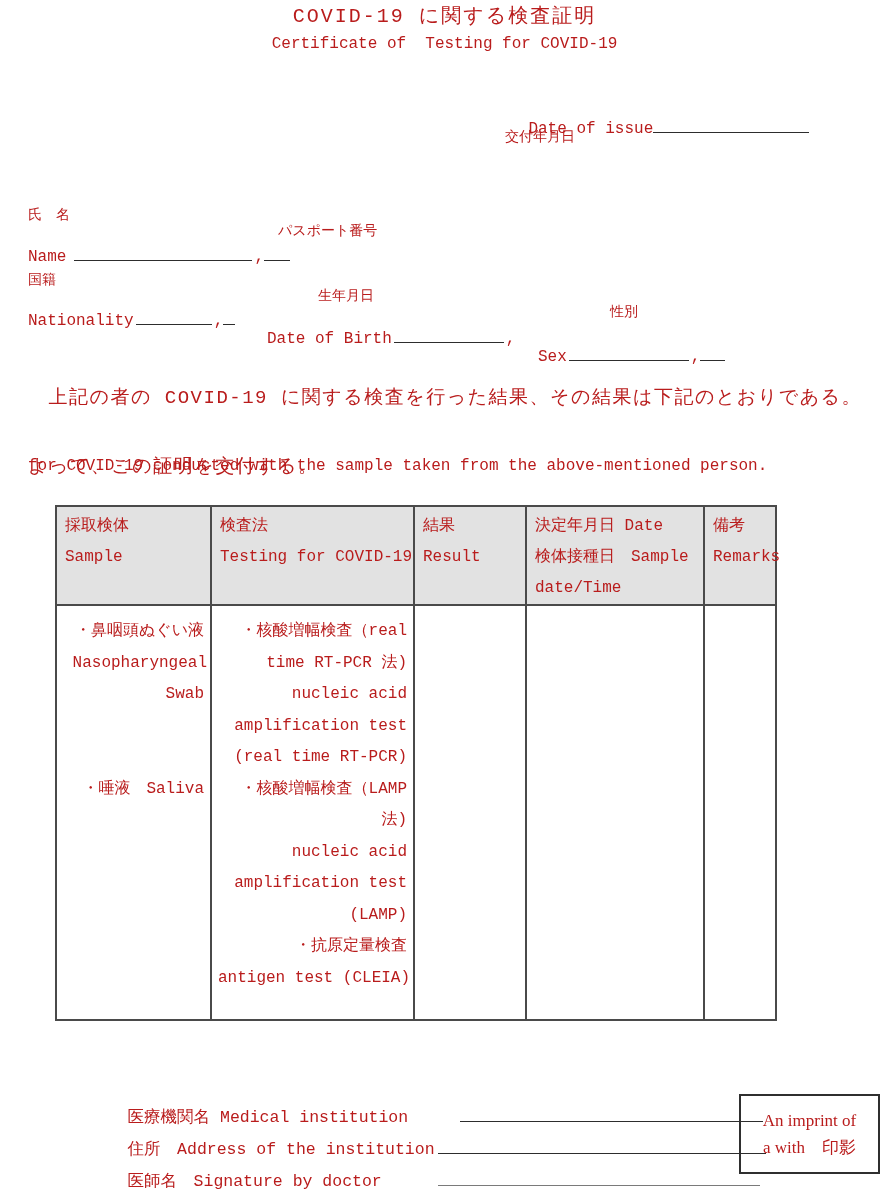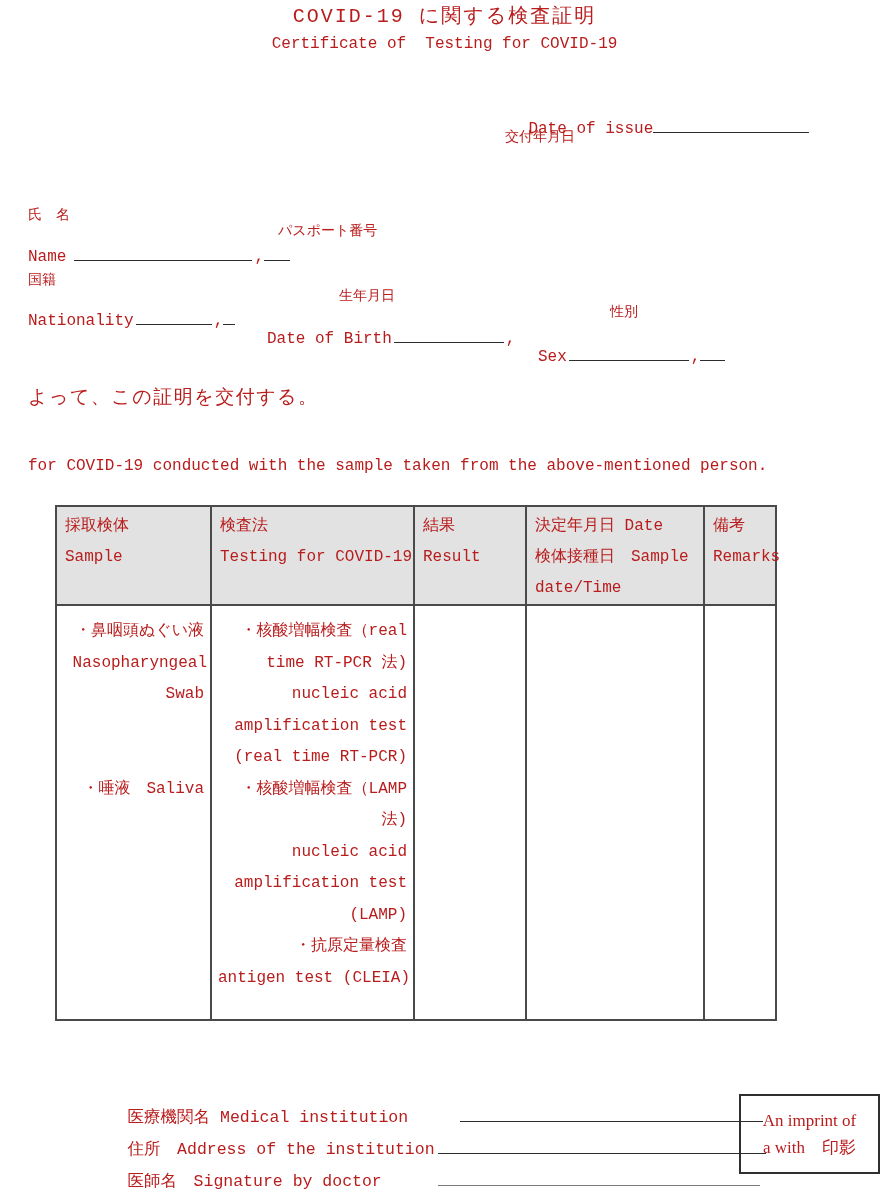--- a/index.html
+++ b/index.html
@@ -63,30 +63,31 @@
   <div class="abs cjk" style="left:28px; top:190px; right:28px;">
     <span class="abs" style="left:0;">氏　名</span>
     <span class="abs" style="left:250px;">パスポート番号</span>
   </div>
   <div class="abs lat" style="left:28px; top:226px; right:28px;">
     <span class="abs" style="left:0;"><span>Name</span><span class="u" style="width:178px; margin-left:8px;"></span><span class="comma">,</span><span class="u" style="width:26px;"></span></span>
   </div>
 
   <div class="abs cjk" style="left:28px; top:255px; right:28px;">
     <span class="abs" style="left:0;">国籍</span>
-    <span class="abs" style="left:290px;margin-left:21px;">生年月日</span>
+    <span class="abs" style="left:290px;">生年月日</span>
     <span class="abs" style="left:582px;">性別</span>
   </div>
   <div class="abs lat" style="left:28px; top:290px; right:28px;">
     <span class="abs" style="left:0;"><span>Nationality</span><span class="u" style="width:76px; margin-left:2px;"></span><span class="comma">,</span><span class="u" style="width:12px;"></span></span>
     <span class="abs" style="left:239px;"><span>Date of Birth</span><span class="u" style="width:110px; margin-left:2px;"></span><span class="comma">,</span></span>
     <span class="abs" style="left:510px;"><span>Sex</span><span class="u" style="width:120px; margin-left:2px;"></span><span class="comma">,</span><span class="u" style="width:25px;"></span></span>
   </div>
 
   <div class="abs" style="left:28px; top:346px;">
+    <div class="para-line-ja">　上記の者の COVID-19 に関する検査を行った結果、その結果は下記のとおりである。</div>
     <div class="para-line-ja">よって、この証明を交付する。</div>
   </div>
   <div class="abs" style="left:28px; top:414px;">
     <div class="para-line-en">for COVID-19 conducted with the sample taken from the above-mentioned person.</div>
   </div>
 
   <div class="cert-table-wrap">
     <table class="cert">
       <colgroup>
         <col style="width:155px">

